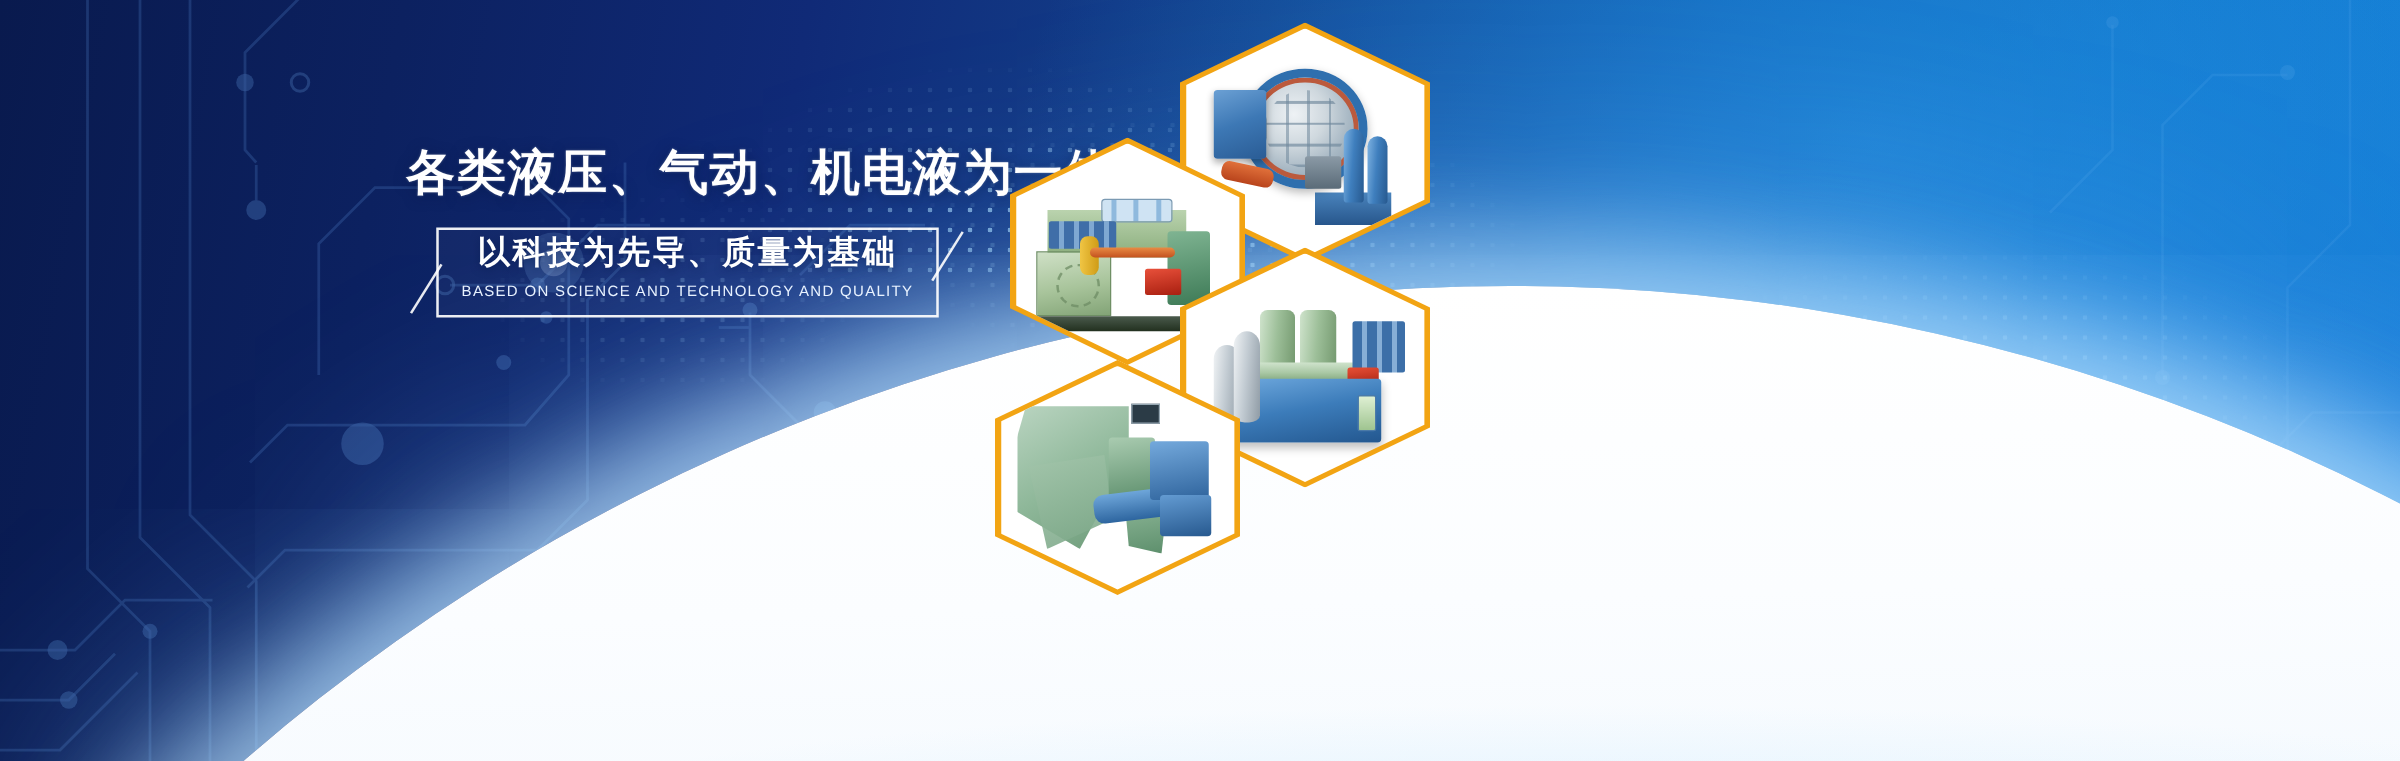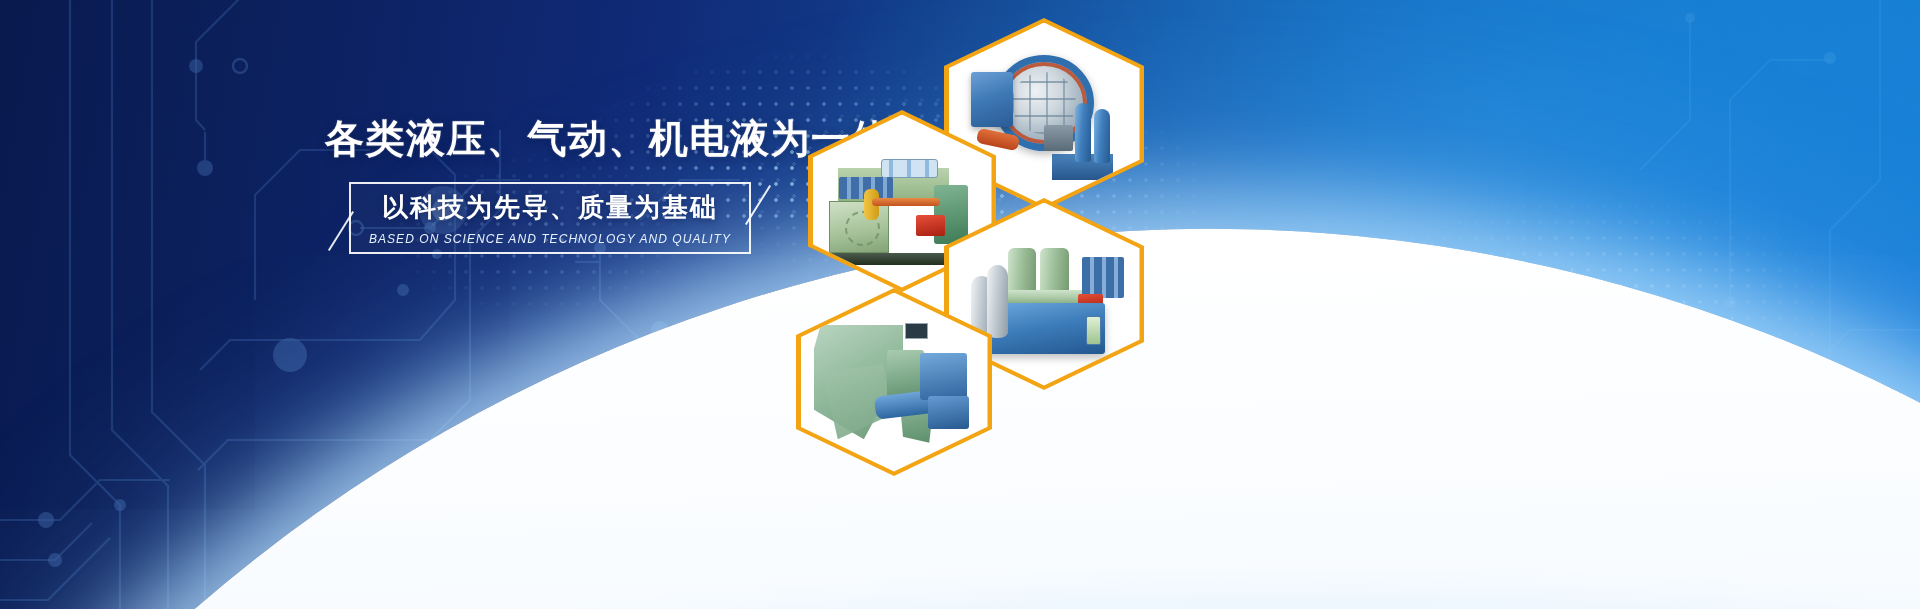--- a/index.html
+++ b/index.html
@@ -86,30 +86,30 @@
     margin-top:16px; font-size:28px; font-weight:bold; color:#ffffff;
     letter-spacing:1px; white-space:nowrap; text-align:center;
     text-shadow:0 2px 8px rgba(4,22,70,.5);
   }
 
   .slogan-wrap { position:relative; margin-top:22px; height:72px; }
   .slogan-box {
     position:absolute; left:24px; top:0; width:402px; height:72px;
     border:2px solid rgba(255,255,255,.92);
     display:flex; flex-direction:column;
-    align-items:center; justify-content:center;
+    align-items:center; 
     background:rgba(255,255,255,0.03);
   }
   .slogan-cn {
     font-size:26px; font-weight:bold; color:#ffffff; letter-spacing:2px;
     white-space:nowrap; text-shadow:0 2px 7px rgba(4,22,70,.5);
   }
   .slogan-en {
     margin-top:7px; font-size:12px; color:#e8f2ff;
-    letter-spacing:1.05px; white-space:nowrap;font-style:italic;
+    letter-spacing:1.05px; white-space:nowrap;
   }
   .slash {
     position:absolute; width:2px; height:46px;
     background:rgba(255,255,255,.9);
     transform:rotate(32deg);
   }
   .slash-l { left:15px; top:26px; }
   .slash-r { left:432px; top:0px; }
 
   

